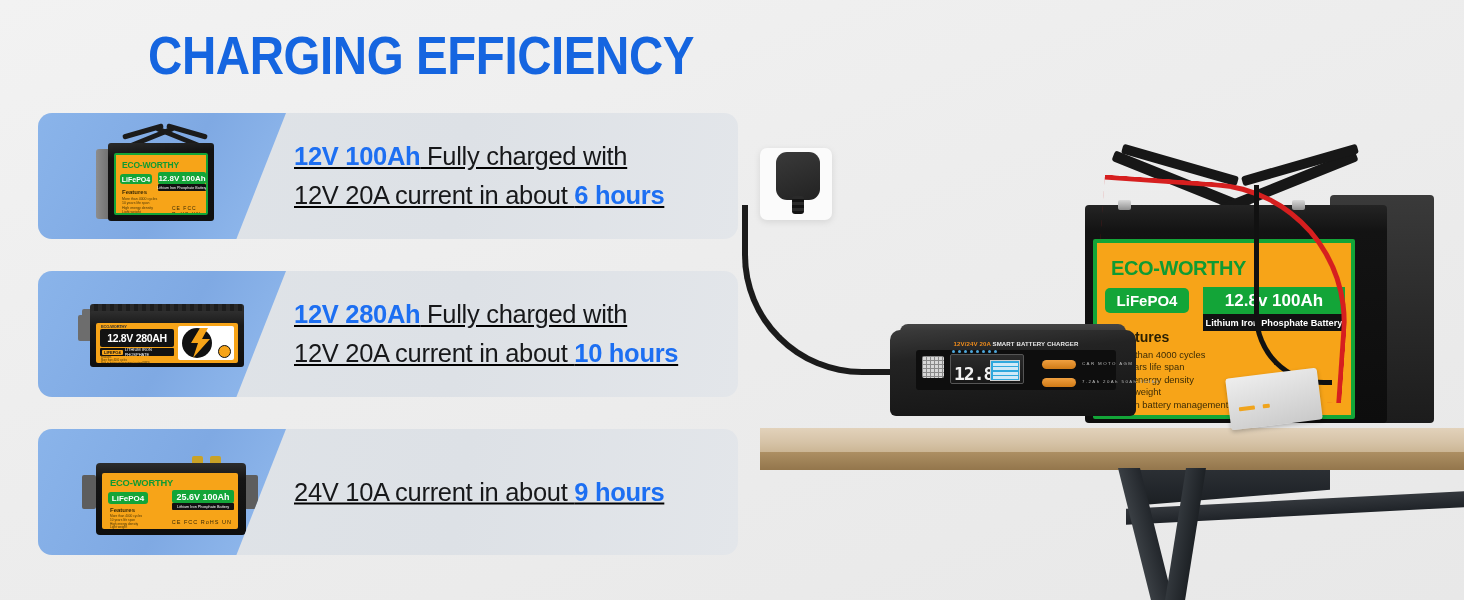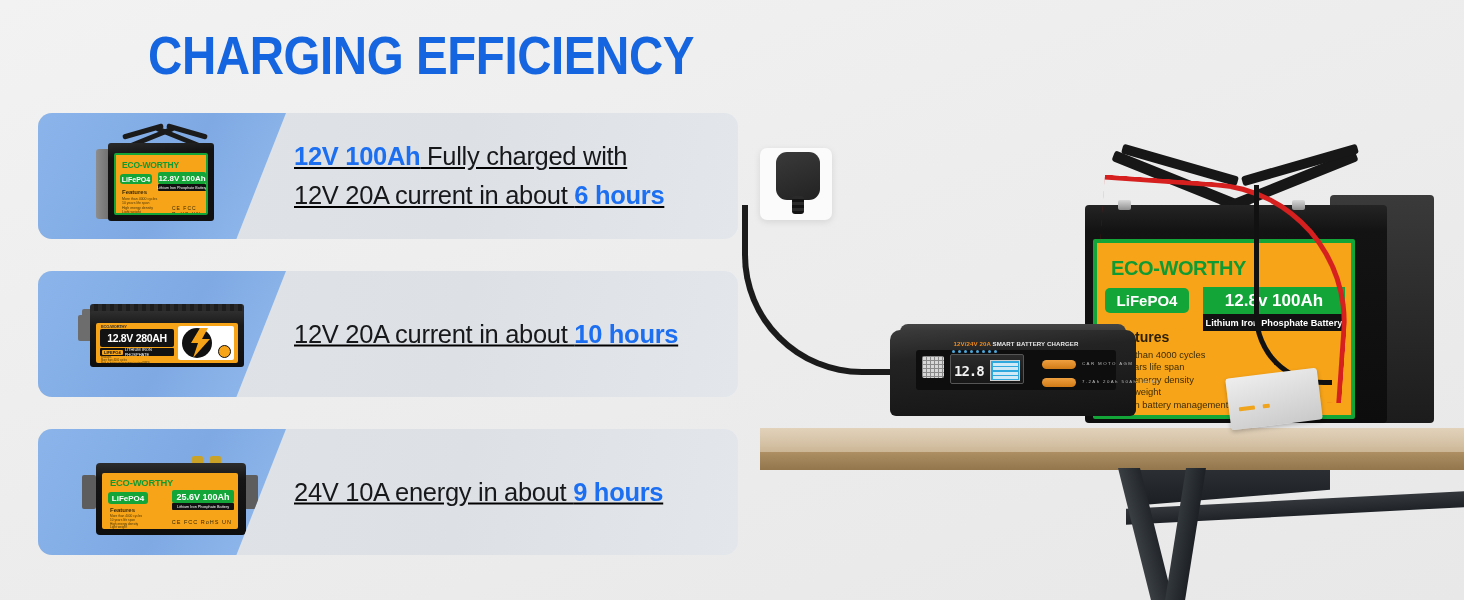--- a/index.html
+++ b/index.html
@@ -299,21 +299,21 @@
     background:#d8d8d8; border-radius:2px;
     background-image:repeating-linear-gradient(90deg,#8a8a8a 0 1px,transparent 1px 4px),
                      repeating-linear-gradient(180deg,#8a8a8a 0 1px,transparent 1px 4px);
   }
   .chg-lcd {
     position:absolute; left:950px; top:354px; width:74px; height:30px;
     background:linear-gradient(180deg,#2b2b2b,#171717);
     border:1px solid #555; border-radius:2px;
   }
   .chg-num {
-    position:absolute; left:3px; top:8px; font-size:14px; color:#f2f2f2;
+    position:absolute; left:3px; top:8px; font-size:18px; color:#f2f2f2;
     font-family:"DejaVu Sans Mono", monospace; font-weight:700; letter-spacing:-1px;
   }
   .chg-bars { position:absolute; right:3px; top:5px; width:30px; height:21px; background:#2fa8dd; border:1px solid #cfcfcf; }
   .chg-bars span { display:block; height:3px; margin:1.6px 1.5px; background:#cfe9f7; }
   .chg-dots { position:absolute; left:952px; top:350px; width:70px; display:flex; gap:3px; }
   .chg-dots b { width:3px; height:3px; border-radius:50%; background:#4ea8dc; }
   .chg-knob {
     position:absolute; width:34px; height:9px;
     background:linear-gradient(180deg,#f0a040,#cf7a16); border-radius:5px;
   }
@@ -386,20 +386,23 @@
             <svg width="56" height="34" viewBox="0 0 56 34" style="position:absolute;left:0;top:0;">
               <polygon points="22,2 13,17 20,17 15,32 32,13 24,13 30,2" fill="#f7a418"></polygon>
             </svg>
             <div class="b2-badge"></div>
           </div>
         </div>
       </div>
     </div>
     <div class="card-txt">
       <div class="card-line">
+        <span class="hl">12V 280Ah</span><span> Fully charged with</span>
+      </div>
+      <div class="card-line">
         <span>12V 20A current in about </span><span class="hl">10 hours</span>
       </div>
     </div>
   </div>
 
   <div class="card">
     <div class="card-img">
       <div class="batt-wrap">
         <div class="b2-ear" style="left:44px;top:46px;width:14px;height:34px;background:#5d5d5d;"></div>
         <div class="b2-ear" style="left:206px;top:46px;width:14px;height:34px;background:#5d5d5d;"></div>
@@ -418,21 +421,21 @@
             <div>High energy density</div>
             <div>Light weight</div>
 
           </div>
           <div class="lbl-cert" style="right:6px;bottom:4px;font-size:5.5px;">CE  FCC  RoHS  UN</div>
         </div>
       </div>
     </div>
     <div class="card-txt">
       <div class="card-line">
-        <span>24V 10A energy in about </span><span class="hl">9 hours</span>
+        <span>24V 10A current in about </span><span class="hl">9 hours</span>
       </div>
     </div>
   </div>
 
 </div>
 
 <div>
   <div class="outlet"></div>
   <div class="plug"></div>
   <div class="plug-grip"></div>

